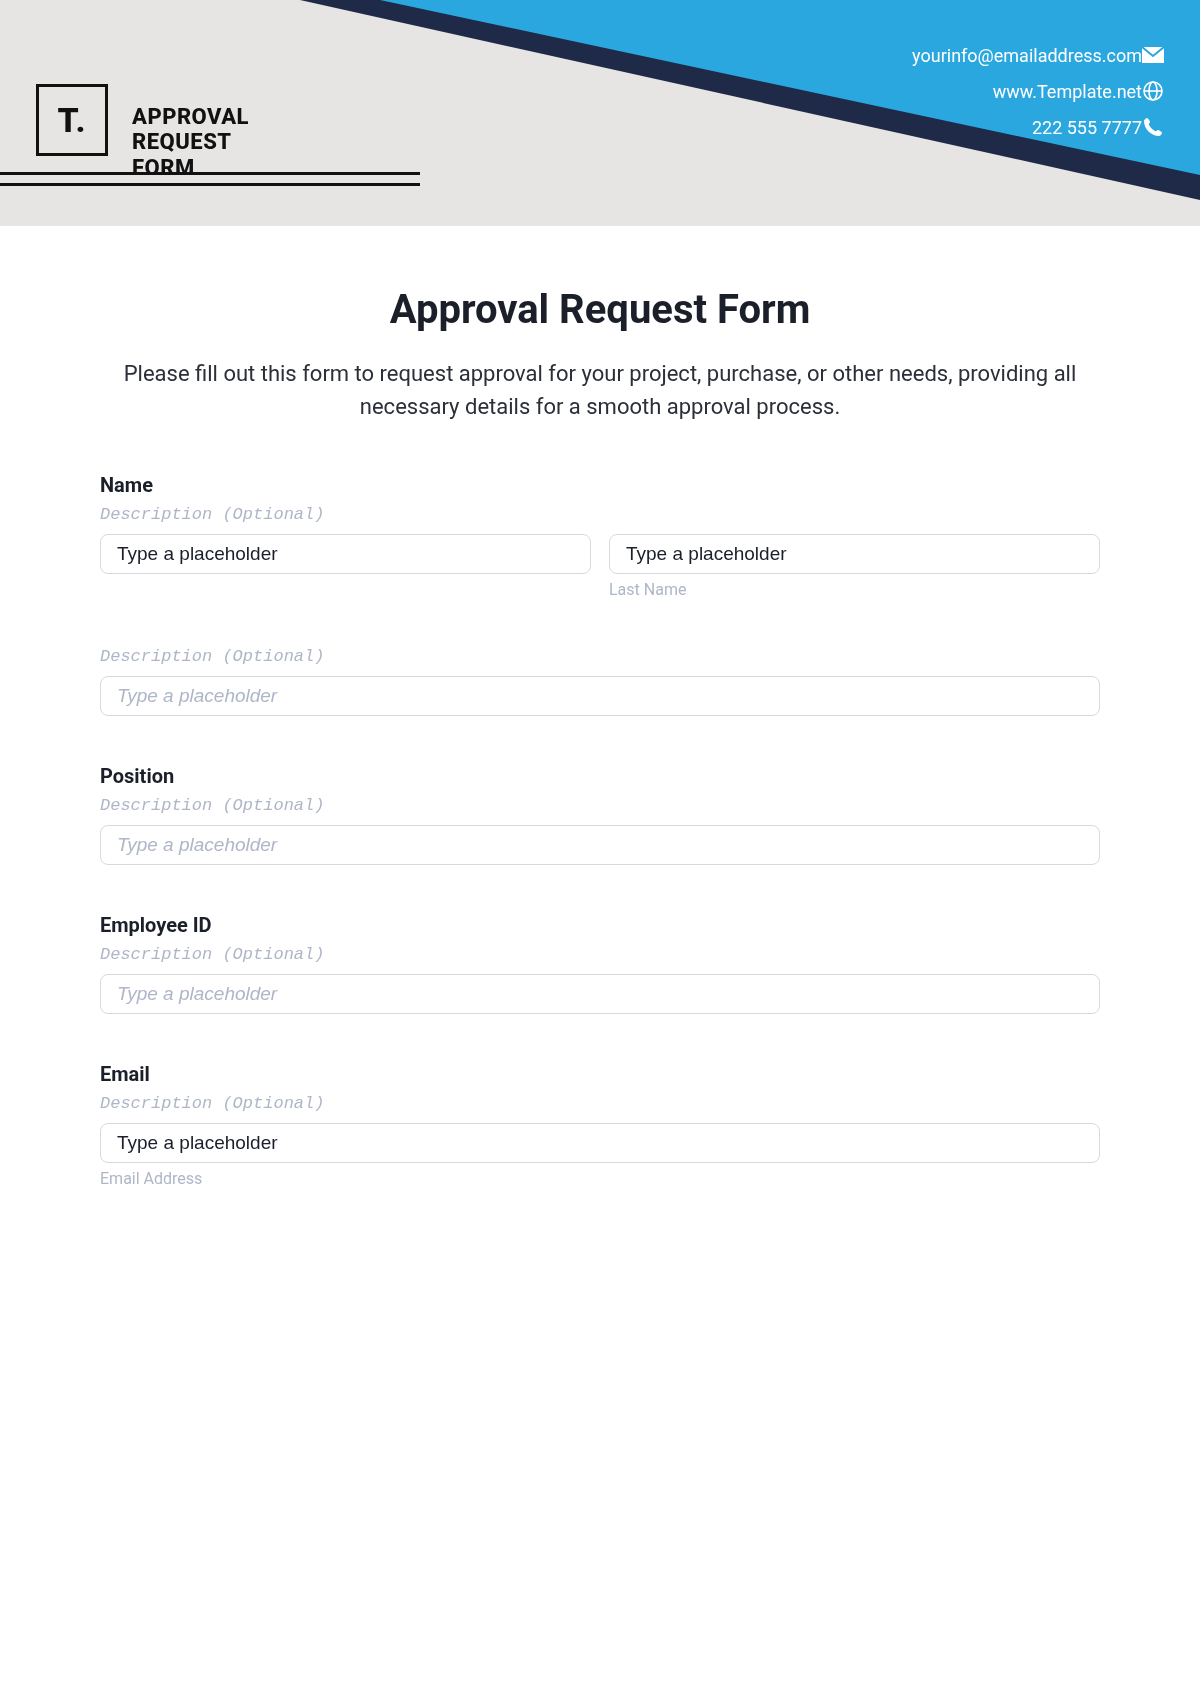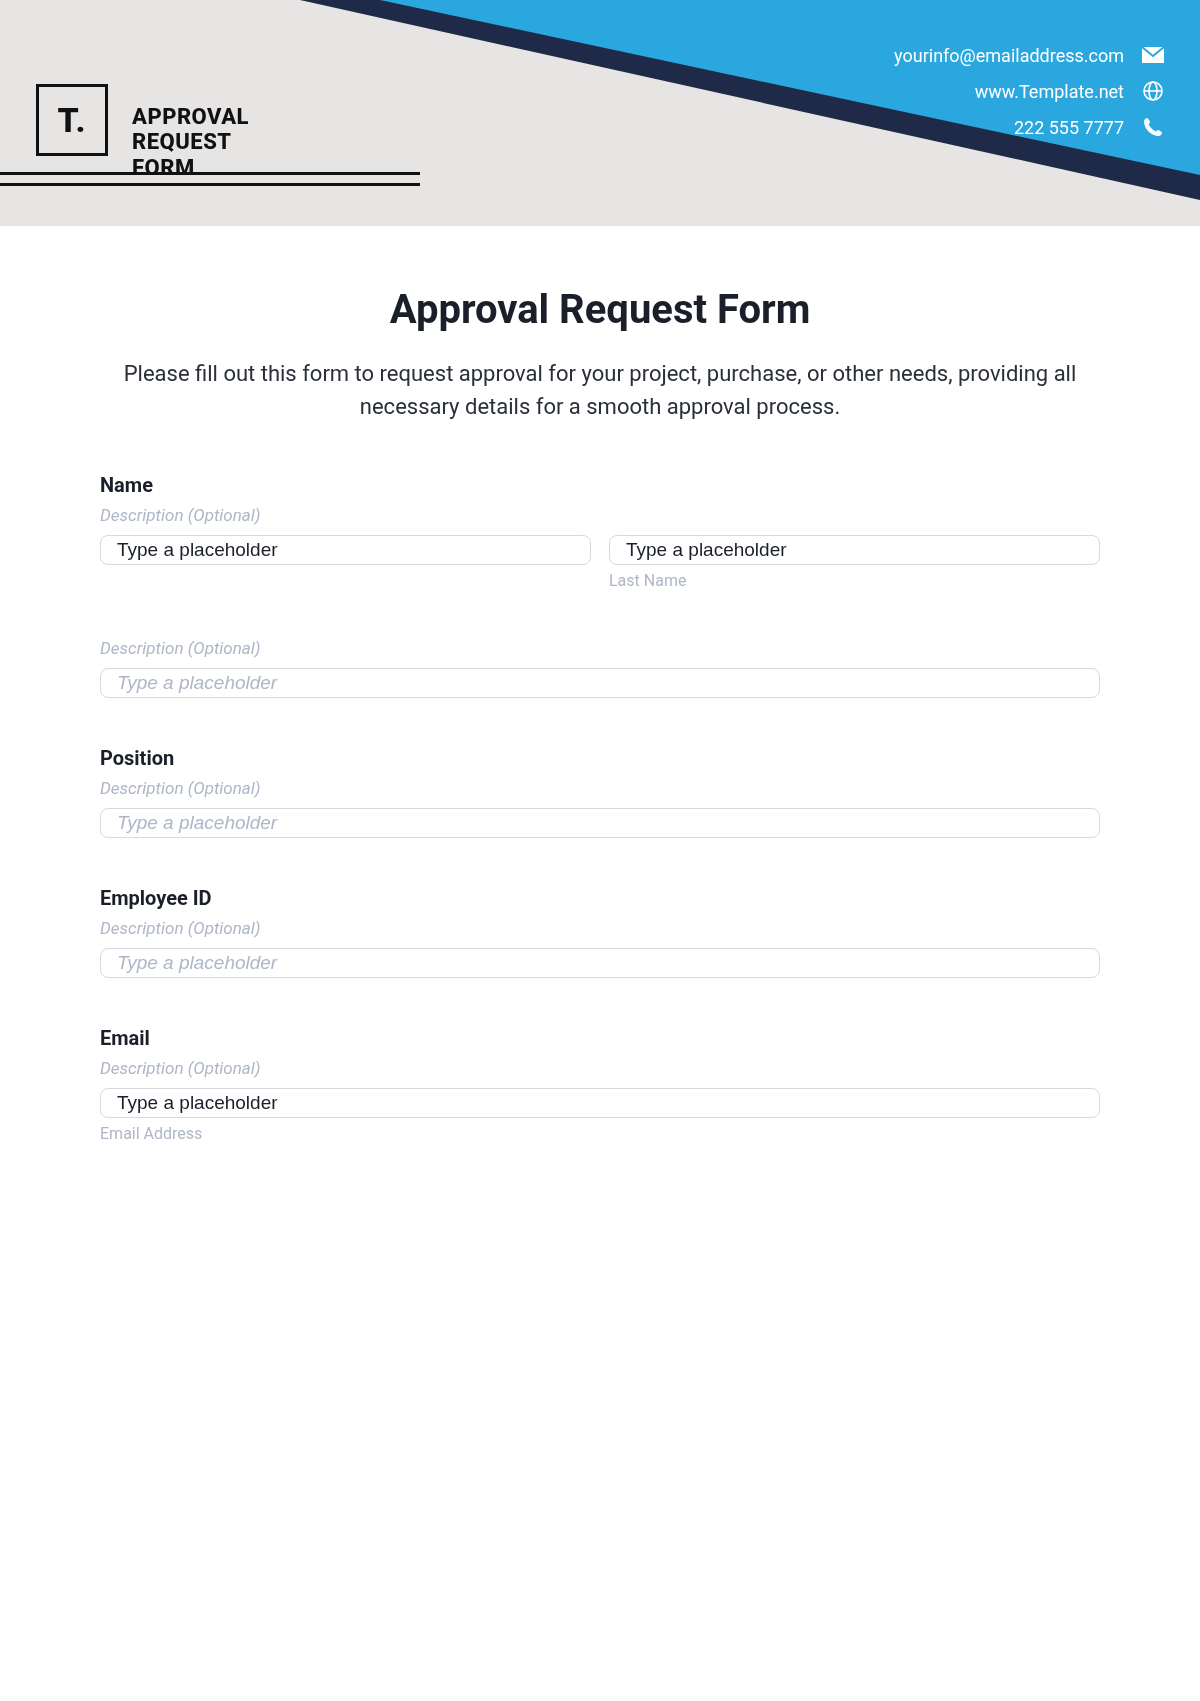--- a/index.html
+++ b/index.html
@@ -70,21 +70,20 @@
     top: 44px;
     right: 36px;
     text-align: right;
     color: #fff;
     font-size: 18px;
   }
   .contact-row {
     display: flex;
     align-items: center;
     justify-content: flex-end;
-    gap: 18px;
     margin-bottom: 14px;
   }
   .contact-row .txt { white-space: nowrap; }
   .contact-row .icn {
     width: 22px; height: 22px;
     display: inline-flex;
     align-items: center;
     justify-content: center;
   }
   .content {
@@ -116,29 +115,30 @@
     font-size: 20px;
     font-weight: 700;
     color: #1a1f29;
     margin-bottom: 8px;
   }
   .field-desc {
     font-size: 17px;
     font-style: italic;
     color: #aeb6c7;
     margin-bottom: 10px;
+    font-family: Liberation Mono, monospace;
   }
   .input-row {
     display: flex;
     gap: 18px;
   }
   .input-col { flex: 1; display: flex; flex-direction: column; }
   input[type="text"] {
     width: 100%;
-    height: 30px;
+    height: 40px;
     border: 1px solid #d6d9e0;
     border-radius: 8px;
     padding: 0 16px;
     font-size: 19px;
     color: #1a1f29;
     outline: none;
   }
   input[type="text"]::placeholder {
     color: #aeb6c7;
     font-style: italic;

